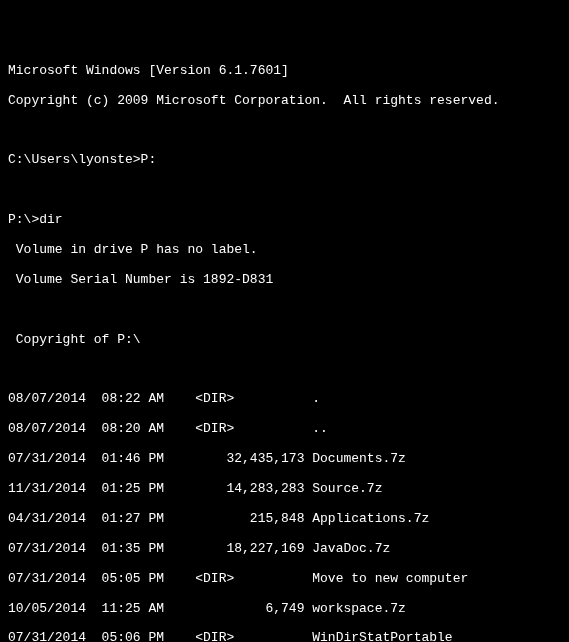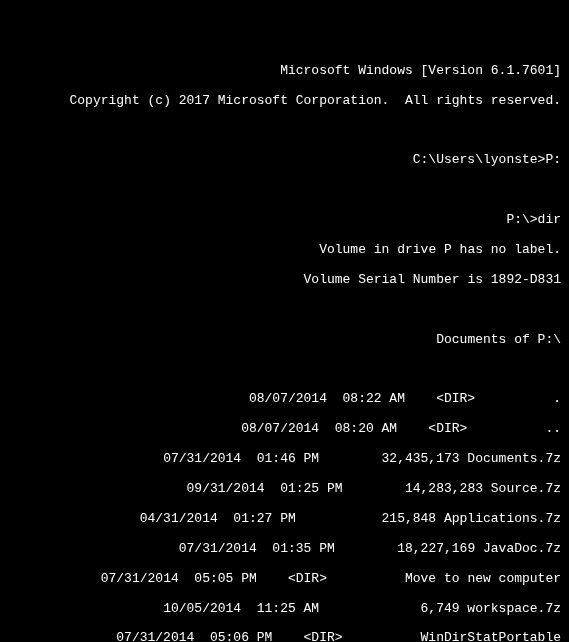--- a/index.html
+++ b/index.html
@@ -14,43 +14,42 @@
       font-size: 13px;
       line-height: 1.15;
       width: 569px;
       height: 642px;
       overflow: hidden;
       padding: 4px 8px;
       white-space: pre;
     }
     .line {
       display: block;
-      text-align: right;
     }
   </style>
 </head>
 <body>
 
 
 
 <span class="line">Microsoft Windows [Version 6.1.7601]</span>
-<span class="line">Copyright (c) 2017 Microsoft Corporation.  All rights reserved.</span>
+<span class="line">Copyright (c) 2009 Microsoft Corporation.  All rights reserved.</span>
 <span class="line"> </span>
 <span class="line">C:\Users\lyonste&gt;P:</span>
 <span class="line"> </span>
 <span class="line">P:\&gt;dir</span>
 <span class="line"> Volume in drive P has no label.</span>
 <span class="line"> Volume Serial Number is 1892-D831</span>
 <span class="line"> </span>
-<span class="line"> Documents of P:\</span>
+<span class="line"> Copyright of P:\</span>
 <span class="line"> </span>
 <span class="line">08/07/2014  08:22 AM    &lt;DIR&gt;          .</span>
 <span class="line">08/07/2014  08:20 AM    &lt;DIR&gt;          ..</span>
 <span class="line">07/31/2014  01:46 PM        32,435,173 Documents.7z</span>
-<span class="line">09/31/2014  01:25 PM        14,283,283 Source.7z</span>
+<span class="line">11/31/2014  01:25 PM        14,283,283 Source.7z</span>
 <span class="line">04/31/2014  01:27 PM           215,848 Applications.7z</span>
 <span class="line">07/31/2014  01:35 PM        18,227,169 JavaDoc.7z</span>
 <span class="line">07/31/2014  05:05 PM    &lt;DIR&gt;          Move to new computer</span>
 <span class="line">10/05/2014  11:25 AM             6,749 workspace.7z</span>
 <span class="line">07/31/2014  05:06 PM    &lt;DIR&gt;          WinDirStatPortable</span>
 
 
 
 
 

